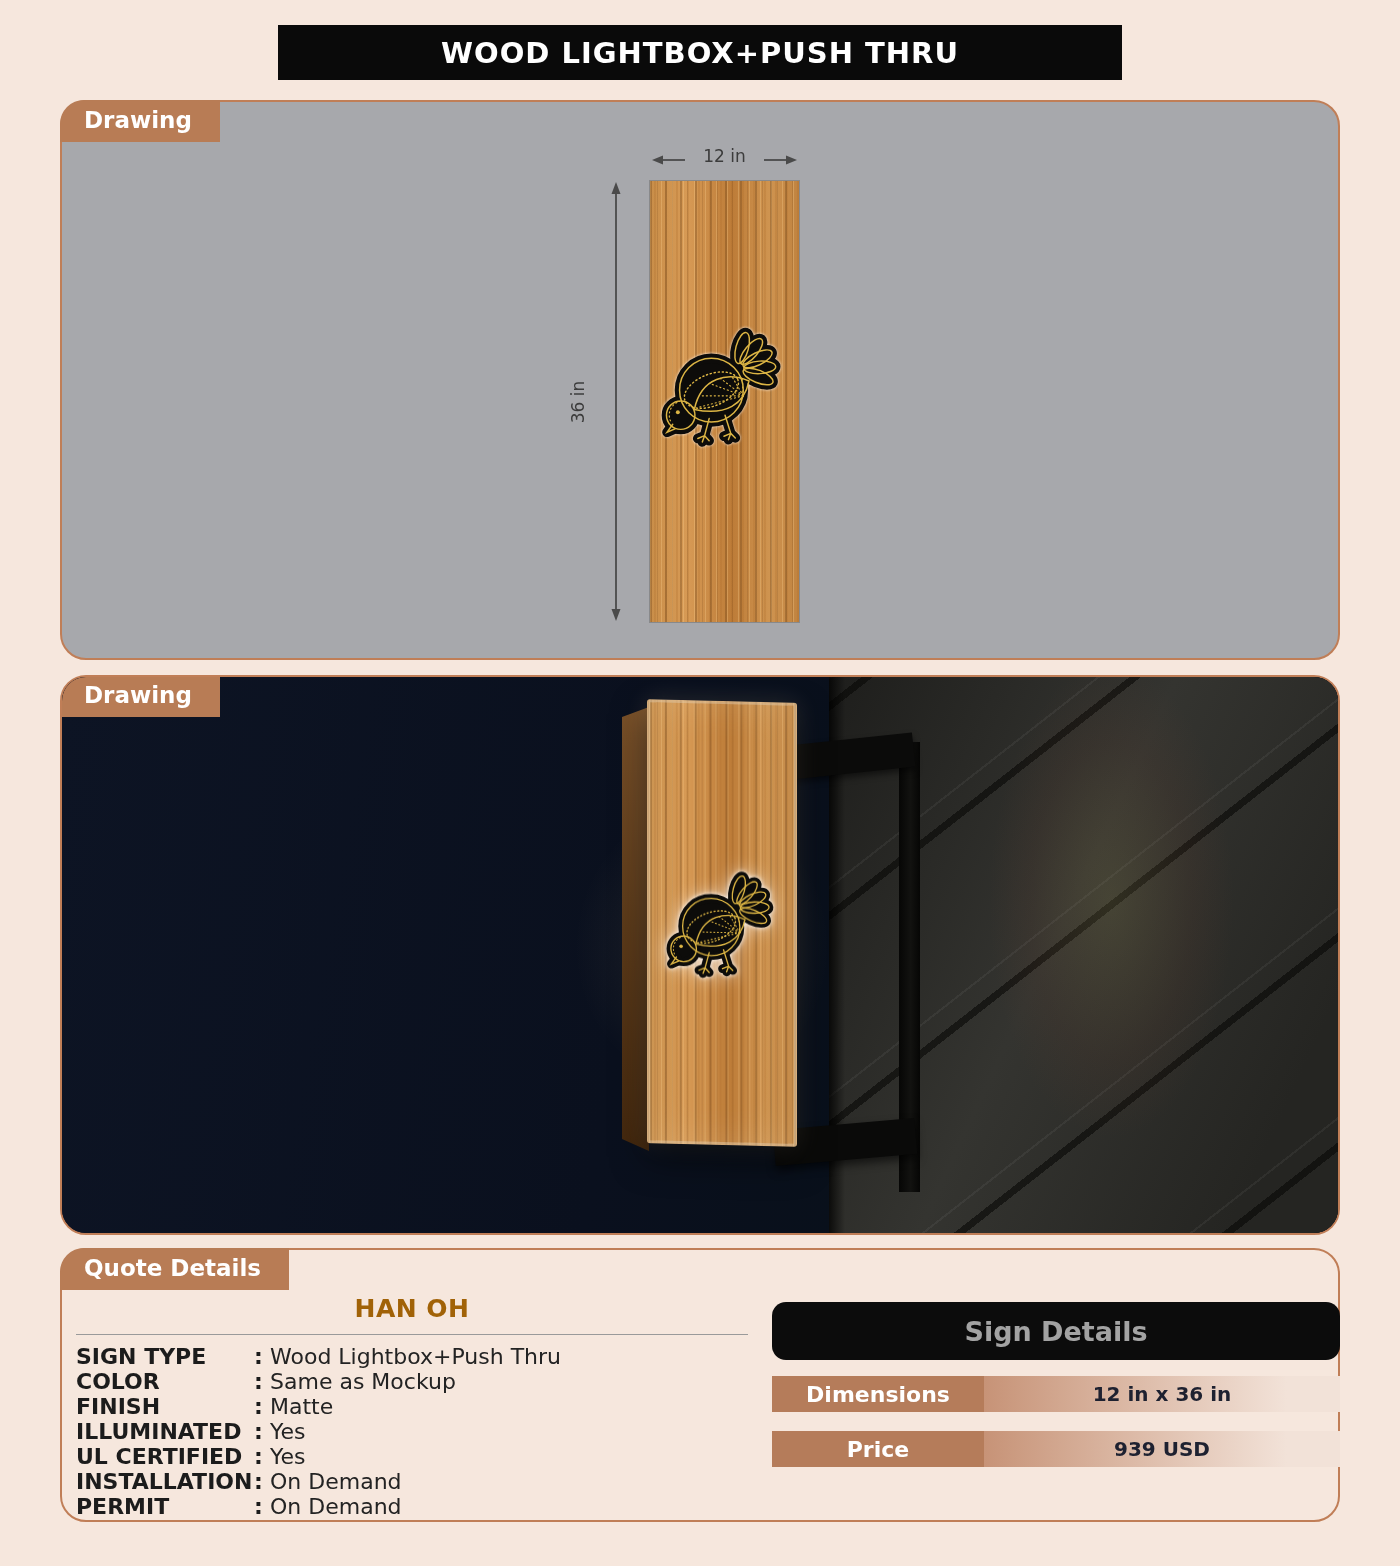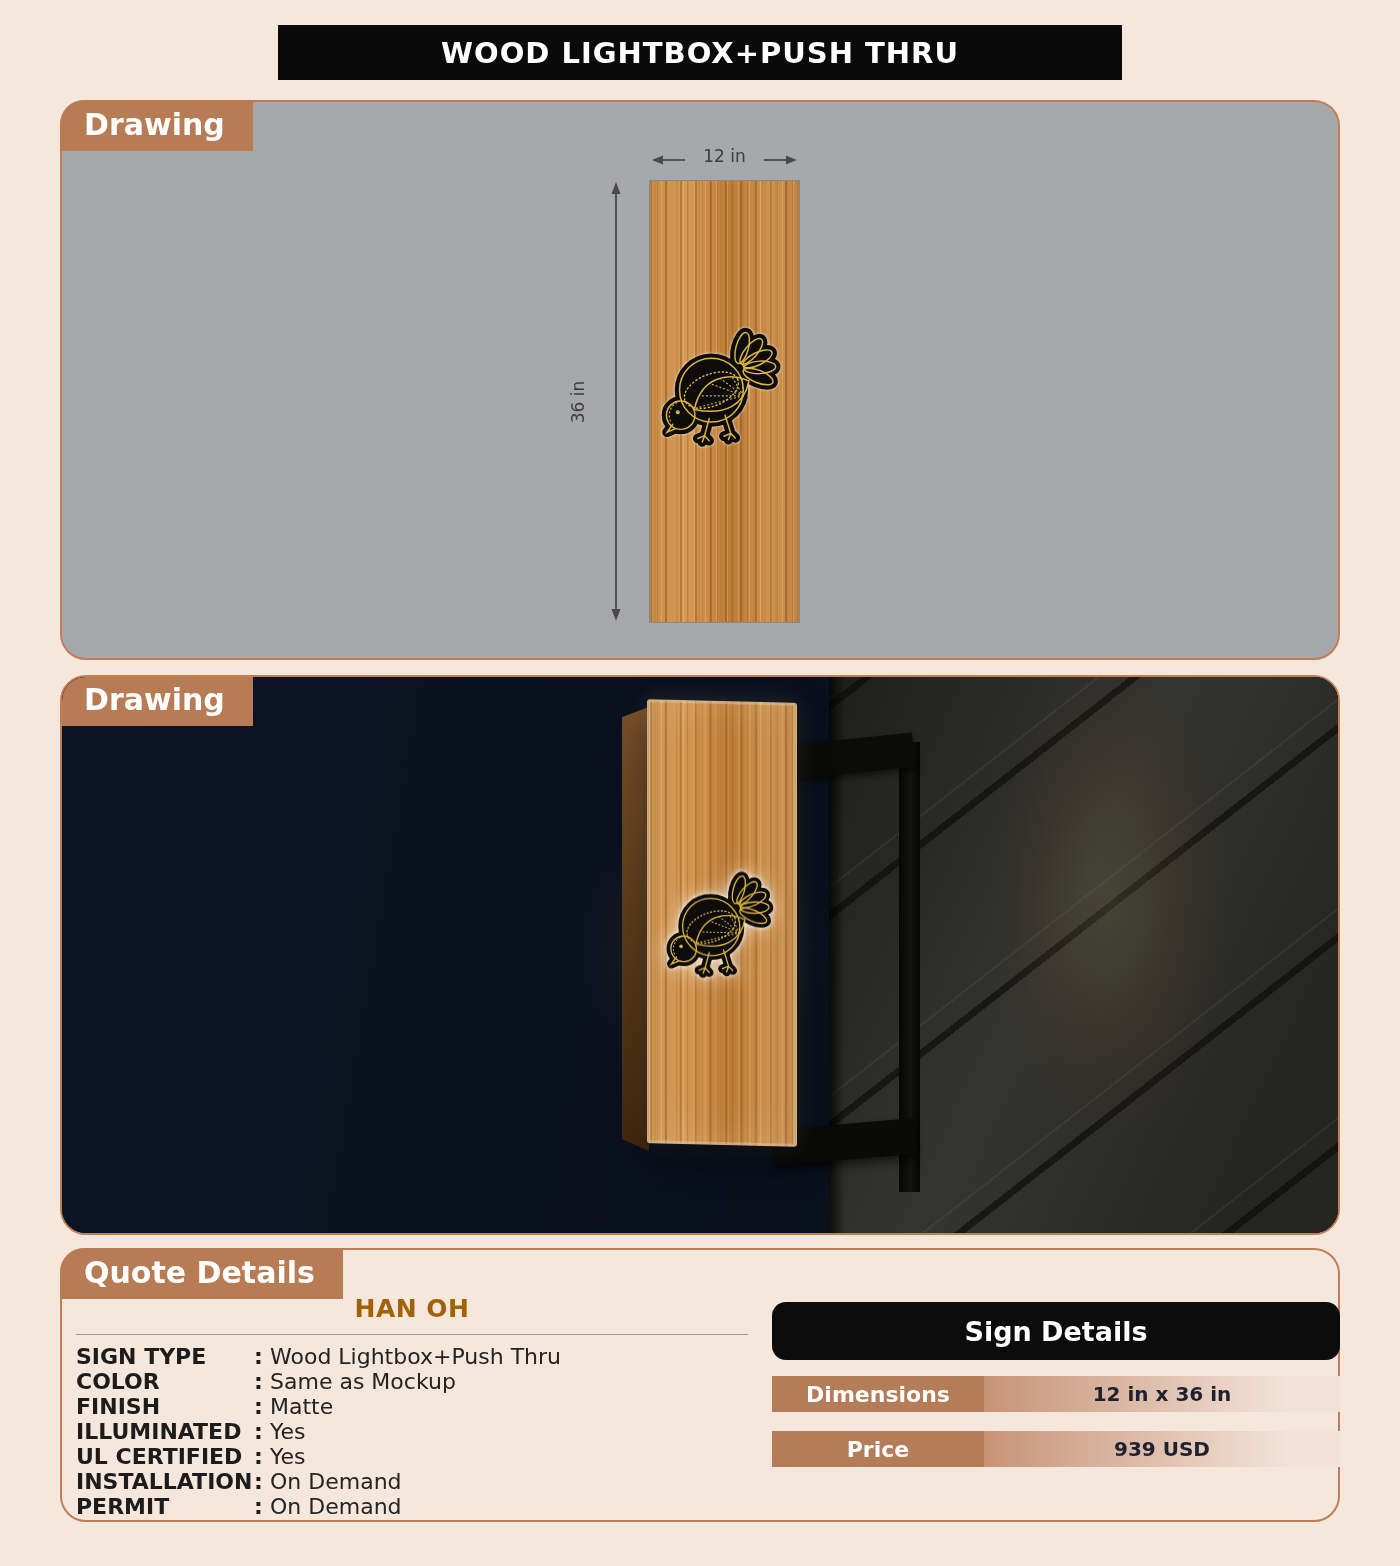--- a/index.html
+++ b/index.html
@@ -22,21 +22,21 @@
   }
 
   
   .panel {
     position: absolute; left: 60px; width: 1280px;
     border: 2px solid #c07e57; border-radius: 26px;
   }
   .tab {
     position: absolute; top: -2px; left: -2px; z-index: 5;
     background: #b87c55; color: #fff;
-    font-size: 30px; font-weight: 700;
+    font-size: 23px; font-weight: 700;
     padding: 7px 28px 9px 24px;
     border-radius: 24px 0 0 0;
   }
 
   
   .drawing-panel { top: 100px; height: 560px; background: #a7a8ac; }
   .wood {
     background-color: #c5863f;
     background-image:
       repeating-linear-gradient(90deg, rgba(94,54,15,.30) 0 2px, transparent 2px 7px, rgba(94,54,15,.16) 7px 8px, transparent 8px 15px),
@@ -116,21 +116,21 @@
   }
   .quote-left hr { border: none; border-top: 1.5px solid #9a9a9a; margin-bottom: 9px; }
   .spec-row { display: flex; line-height: 25px; font-size: 22px; color: #1c1c1c; }
   .spec-label { width: 178px; font-weight: 700; }
   .spec-colon { width: 16px; font-weight: 700; }
   .spec-value { font-weight: 400; color: #232323; }
 
   .sign-details { position: absolute; left: 710px; top: 52px; width: 568px; }
   .sd-header {
     height: 58px; background: #0c0c0c; border-radius: 14px;
-    color: #ffffff; font-size: 27px; font-weight: 800;
+    color: #a3a3a3; font-size: 27px; font-weight: 800;
     display: flex; align-items: center; justify-content: center;
     margin-bottom: 16px;
   }
   .sd-row { display: flex; height: 36px; margin-bottom: 19px; }
   .sd-row:last-child { margin-bottom: 0; }
   .sd-label {
     width: 212px; background: #b57c5a; color: #fff;
     font-size: 22px; font-weight: 700;
     display: flex; align-items: center; justify-content: center;
   }

